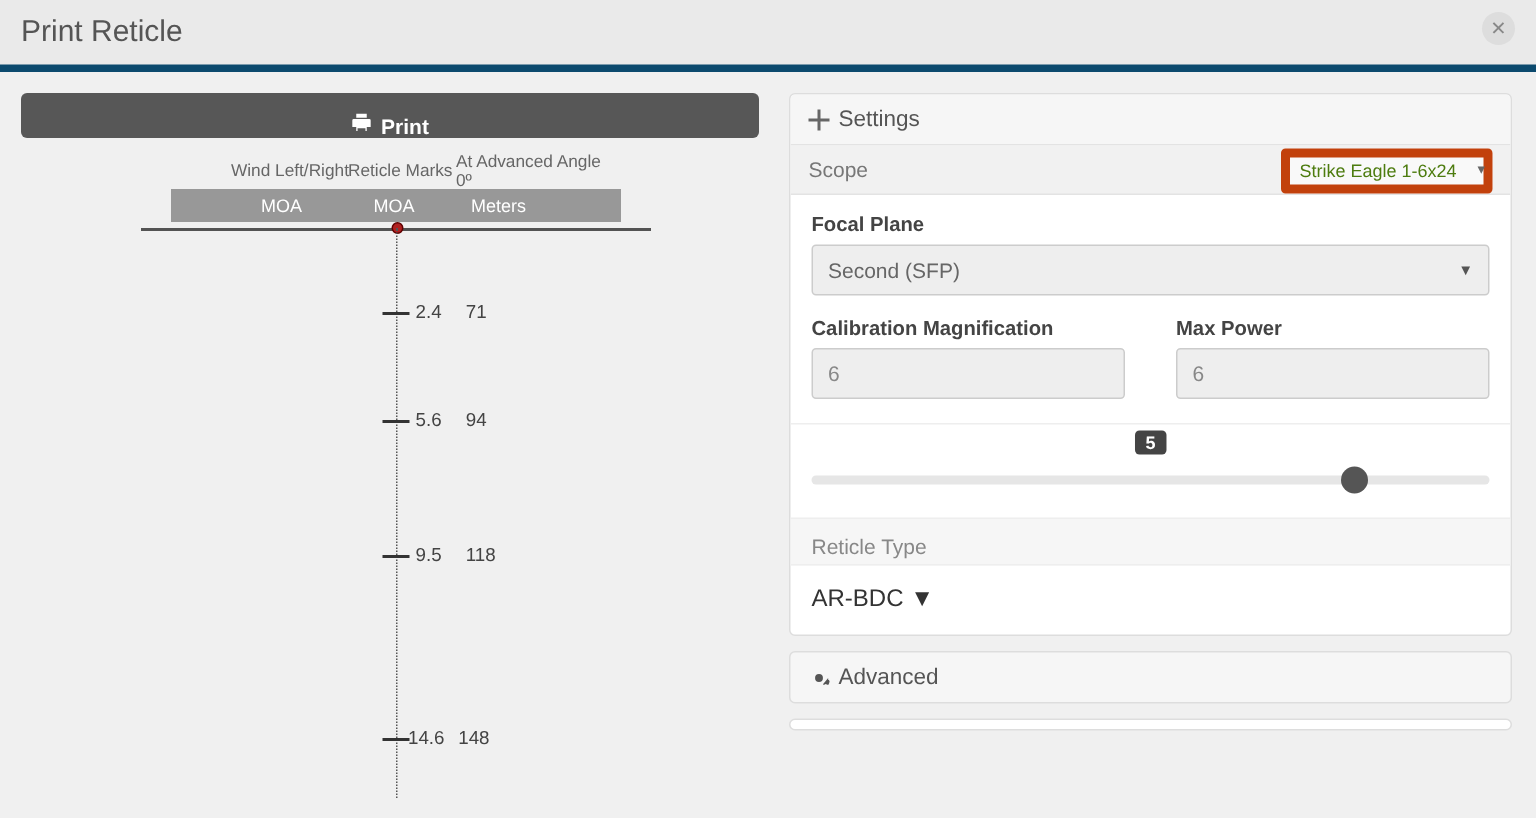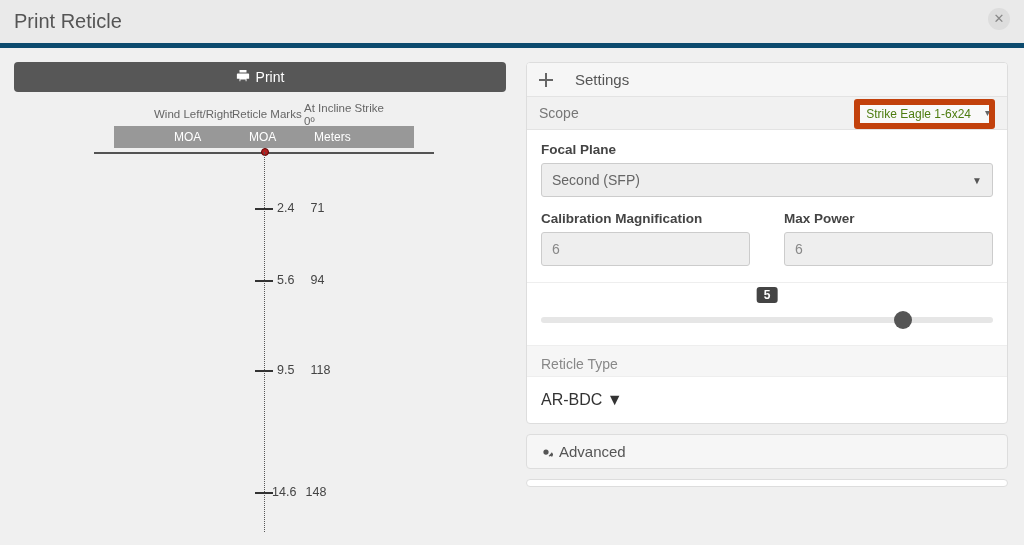--- a/index.html
+++ b/index.html
@@ -50,23 +50,24 @@
   .print-btn {
     width: 100%;
     background: #575757;
     color: #fff;
     border: none;
     border-radius: 4px;
     height: 30px;
     font-size: 14px;
     cursor: pointer;
     display: flex;
-    align-items: center;
+    align-items: flex-end;
     justify-content: center;
     gap: 6px;
+    font-weight: bold;
   }
   .print-btn svg { fill: #fff; width: 14px; height: 14px; }
 
   .reticle-area {
     margin-top: 10px;
     position: relative;
     height: 440px;
   }
   .col-labels {
     position: absolute;
@@ -143,21 +144,21 @@
     overflow: hidden;
   }
   .panel-header {
     background: #f6f6f6;
     border-bottom: 1px solid #e3e3e3;
     padding: 8px 12px;
     font-size: 15px;
     color: #555;
     display: flex;
     align-items: center;
-    gap: 22px;
+    gap: 6px;
     font-weight: 500;
   }
   .scope-row {
     background: #f1f1f1;
     border-bottom: 1px solid #e3e3e3;
     padding: 8px 12px;
     display: flex;
     align-items: center;
     justify-content: space-between;
     color: #777;
@@ -317,21 +318,21 @@
           </svg>
       </span>
       <span>Print</span>
     </button>
 
     <div class="reticle-area">
       <div class="col-labels">
         <div class="lbl-wind">Wind Left/Right</div>
         <div class="lbl-marks">Reticle Marks</div>
         <div class="lbl-incline">
-          <span>At Incline Strike</span><br>
+          <span>At Advanced Angle</span><br>
           <span>0º</span>
         </div>
       </div>
       <div class="grey-bar">
         <span>MOA</span>
         <span>MOA</span>
         <span>Meters</span>
       </div>
       <div class="divider-line"></div>
       <div class="center-dot"></div>

